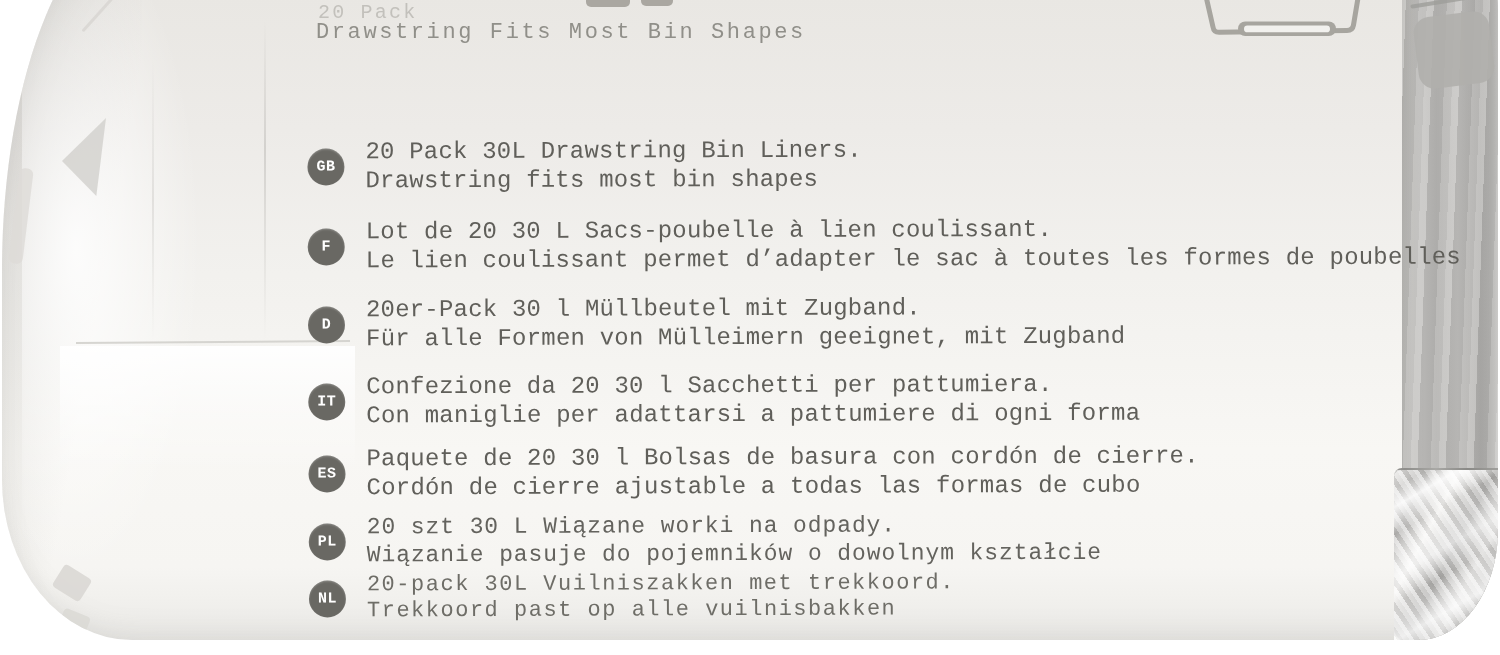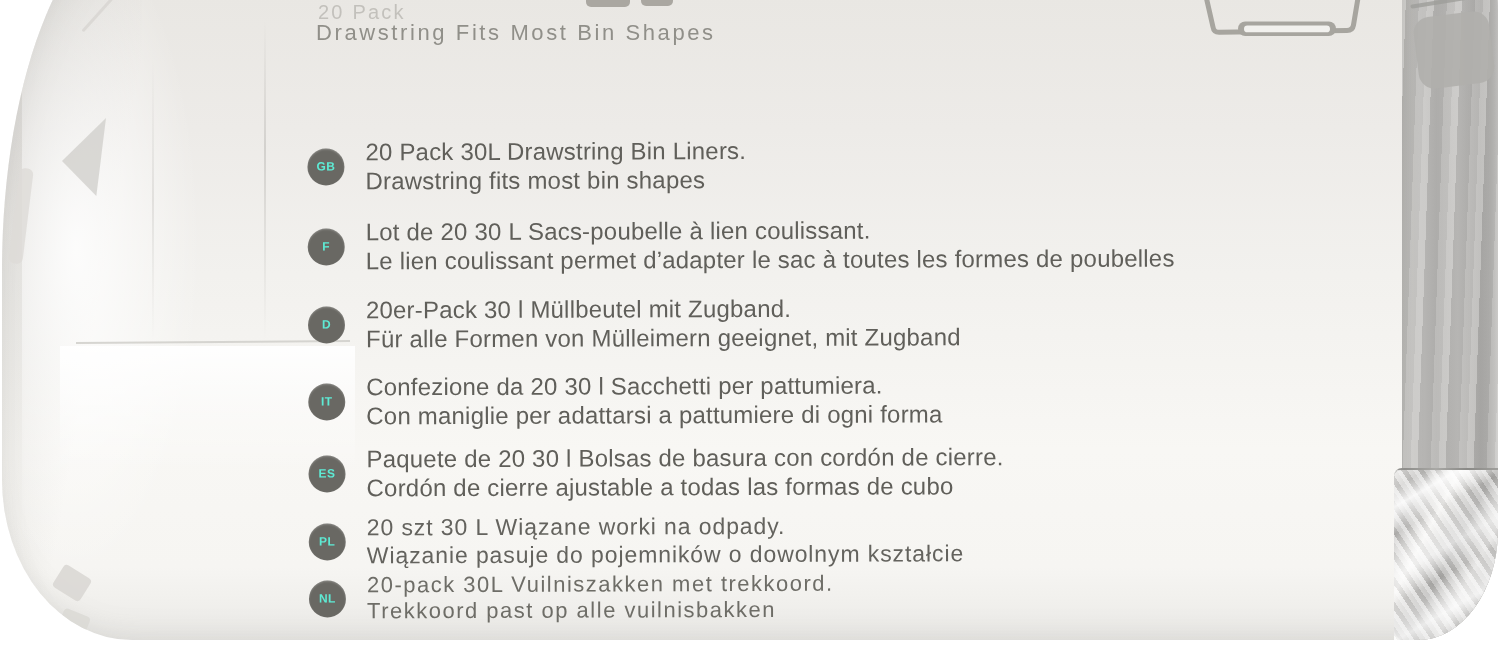--- a/index.html
+++ b/index.html
@@ -1,18 +1,18 @@
 <!DOCTYPE html>
 <html><head>
 <meta charset="utf-8">
 <style>
   html,body{margin:0;padding:0;background:#ffffff;}
   .stage{
     position:relative;width:1500px;height:655px;overflow:hidden;background:#ffffff;
-    font-family:Liberation Sans, sans-serif;
+    font-family:Liberation Mono, monospace;
   }
   
   .roll{
     position:absolute;left:2px;right:2px;top:-90px;height:730px;
     background:linear-gradient(180deg,
       #e2e0dc 0%, #e9e7e3 12%, #edebe8 30%, #f2f1ee 50%,
       #f8f7f4 74%, #f6f5f2 90%, #ebeae7 100%);
     border-radius:150px 70px 80px 130px / 360px 100px 110px 160px;
     box-shadow:inset 0 26px 42px -18px rgba(120,118,114,.20),
                inset 0 -18px 30px -18px rgba(140,138,134,.25);
@@ -104,23 +104,23 @@
   .logo-mark.m1{left:586px;top:0;width:44px;height:7px;}
   .logo-mark.m2{left:641px;top:0;width:32px;height:6px;}
   .tagline{
     position:absolute;left:316px;top:20px;font-size:22px;letter-spacing:2.6px;
     color:#908f89;
   }
   .bin-icon{position:absolute;left:1196px;top:0;}
   .lang-rows{position:absolute;left:0;top:0;width:100%;height:100%;transform:rotate(-.2deg);}
   .lang-row{position:absolute;left:308px;display:flex;align-items:center;gap:21px;}
   .badge{
-    width:37px;height:37px;border-radius:50%;background:#696863;color:#5eead4;
+    width:37px;height:37px;border-radius:50%;background:#696863;color:#ffffff;
     display:flex;align-items:center;justify-content:center;
-    font-size:12px;font-weight:bold;letter-spacing:.5px;flex:0 0 auto;
+    font-size:15px;font-weight:bold;letter-spacing:.5px;flex:0 0 auto;
     box-shadow:inset 0 1px 2px rgba(255,255,255,.25);
   }
   .lines{display:block;color:#605f5a;}
   .lines .l1,.lines .l2{display:block;}
   .row-std .lines{font-size:24px;line-height:29px;letter-spacing:.2px;}
   .row-pl  .lines{font-size:23px;line-height:28px;letter-spacing:.9px;color:#64635e;}
   .row-nl  .lines{font-size:22px;line-height:26px;letter-spacing:1.5px;color:#6e6d67;}
   .t-gb{top:136px;} .t-f{top:216px;} .t-d{top:294px;} .t-it{top:371px;}
   .t-es{top:443px;} .t-pl{top:512px;} .t-nl{top:571px;}
 </style>

